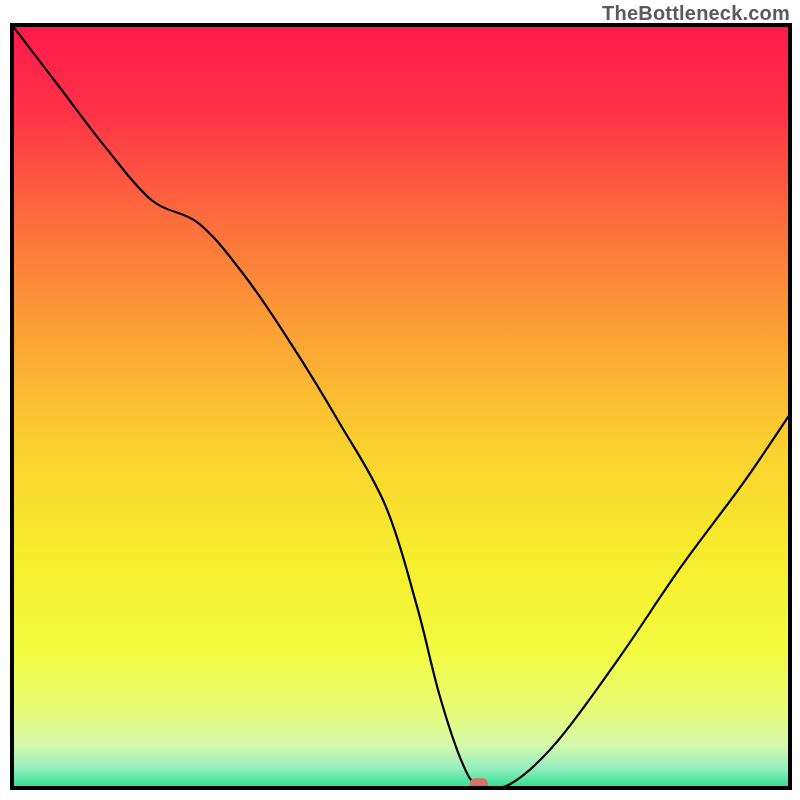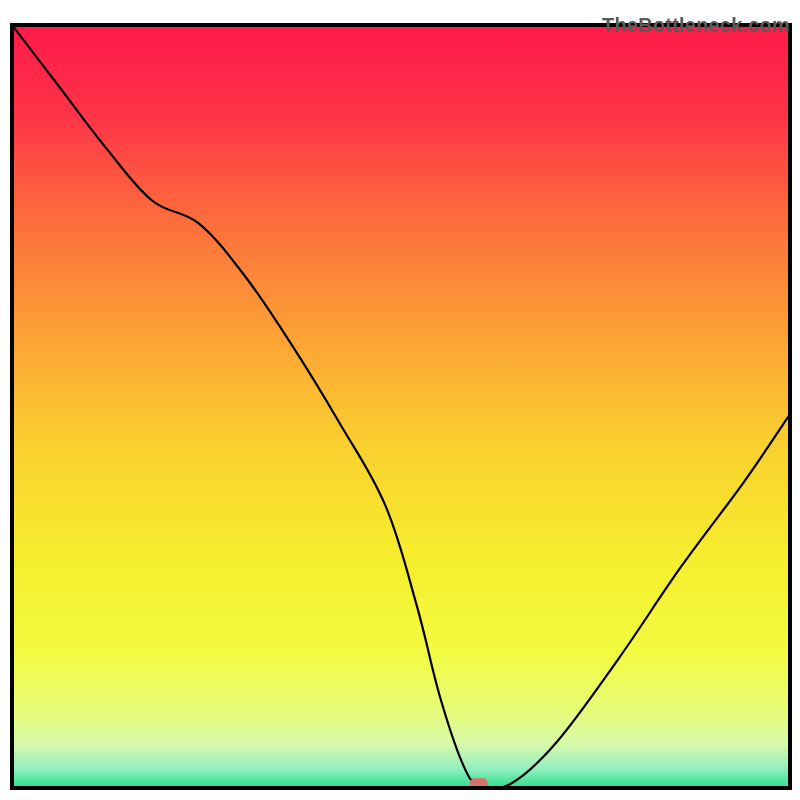--- a/index.html
+++ b/index.html
@@ -17,21 +17,20 @@
   }
   .watermark {
     position: absolute;
     top: 2px;
     right: 10px;
     font-size: 20px;
     font-weight: 600;
     color: #5a5a5a;
     letter-spacing: 0.2px;
     z-index: 10;
-    margin-top: 12px;
   }
   svg {
     display: block;
   }
 </style>
 </head>
 <body>
 
 <div class="container">
   <div class="watermark">TheBottleneck.com</div>

